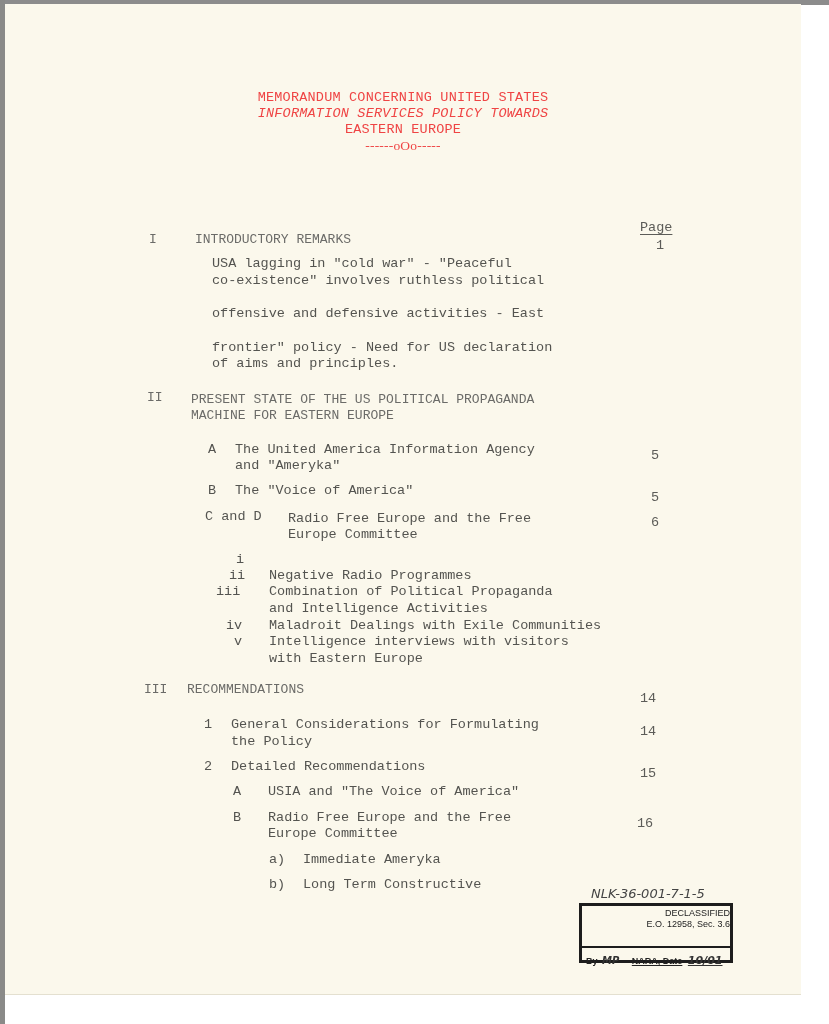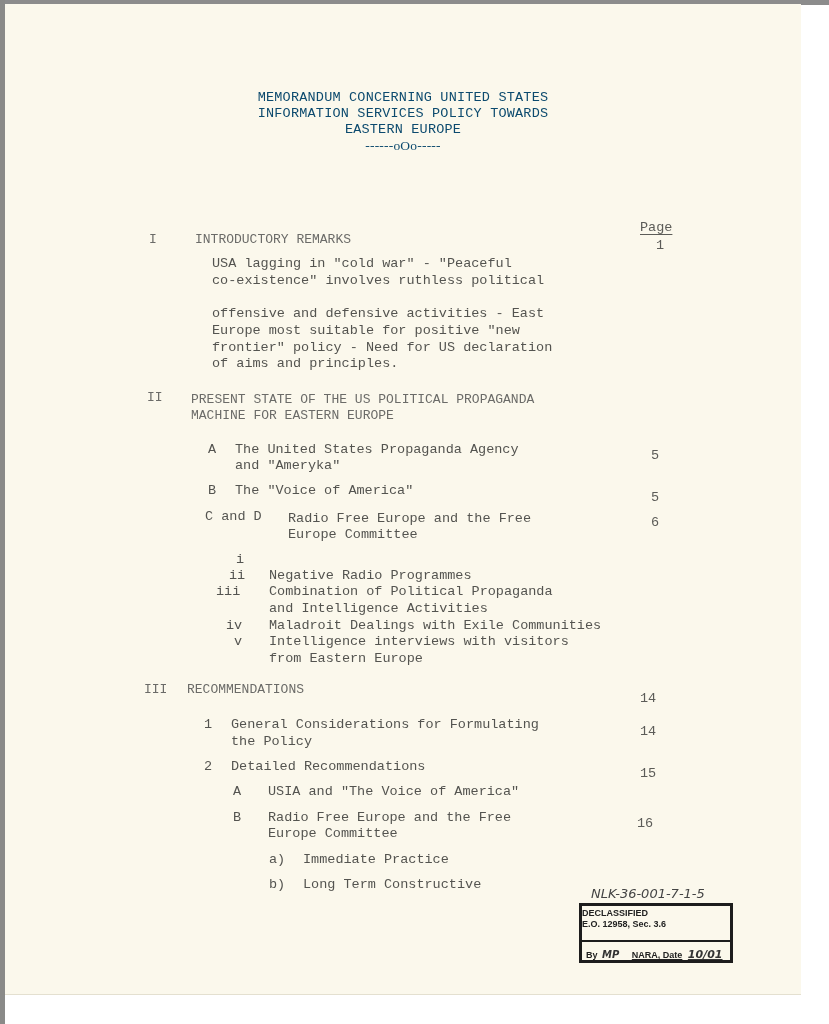--- a/index.html
+++ b/index.html
@@ -1,64 +1,63 @@
 <!DOCTYPE html>
 <html><head>
 <meta charset="utf-8">
 <style>
   html, body { margin:0; padding:0; }
   body { width:829px; height:1024px; background:#ffffff; position:relative; overflow:hidden; }
   .topbar { position:absolute; left:0; top:0; width:829px; height:5px; background:#8c8c8c; }
   .topbar-dark { position:absolute; left:0; top:0; width:5px; height:1024px; background:#8a8a88; }
   .paper { position:absolute; left:5px; top:4px; width:796px; height:990px; background:#fbf8ec; border-bottom:1px solid #e4e0d0; }
   .tw { font-family:"Liberation Mono","DejaVu Sans Mono",monospace; color:#5e5e5a; font-size:13.5px; position:absolute; white-space:pre; line-height:16.5px; }
-  .title { color:#0c4a6e; letter-spacing:0.2px; }
+  .title { color:#ef4444; letter-spacing:0.2px; }
   .center { text-align:center; width:796px; left:0; }
   .head { color:#6b6b68; font-size:13px; }
   .body { color:#545450; }
   .pg { color:#5c5c58; }
   .underline { text-decoration:underline; text-underline-offset:3px; }
   .stamp { position:absolute; left:574px; top:899px; width:148px; height:54px; border:3px solid #1d1d1d; background:#fbf8ec; }
-  .stamp-top { height:36px; border-bottom:2px solid #1d1d1d; text-align:left; font-family:"Liberation Sans","DejaVu Sans",sans-serif; font-weight:bold; font-size:9px; line-height:11px; color:#222; padding-top:2px; box-sizing:border-box; }
+  .stamp-top { height:42px; border-bottom:2px solid #1d1d1d; text-align:right; font-family:"Liberation Sans","DejaVu Sans",sans-serif; font-weight:normal; font-size:9px; line-height:11px; color:#222; padding-top:2px; box-sizing:border-box; }
   .stamp-bot { font-family:"Liberation Sans","DejaVu Sans",sans-serif; font-weight:bold; font-size:9px; color:#222; padding:6px 4px 0 4px; position:relative; }
   .hand { font-family:"DejaVu Sans",sans-serif; color:#333; font-style:italic; }
   .nlk { position:absolute; left:578px; top:882px; font-family:"DejaVu Sans",sans-serif; font-size:13px; color:#444;margin-left:8px; }
 </style>
 </head>
 <body>
 
 <div class="topbar"></div>
 <div class="topbar-dark"></div>
 
 <div class="paper">
 
   <div class="tw title center" style="top:86px;">MEMORANDUM CONCERNING UNITED STATES</div>
-  <div class="tw title center" style="top:102px;">INFORMATION SERVICES POLICY TOWARDS</div>
+  <div class="tw title center" style="top:102px;font-style:italic;">INFORMATION SERVICES POLICY TOWARDS</div>
   <div class="tw title center" style="top:118px;">EASTERN EUROPE</div>
   <div class="tw title center" style="top:134px;font-family:Liberation Serif, serif;">------oOo-----</div>
 
   <div class="tw pg underline" style="left:635px; top:180px;margin-top:36px;">Page</div>
 
   <div class="tw head" style="left:144px; top:228px;">I</div>
   <div class="tw head" style="left:190px; top:228px;">INTRODUCTORY REMARKS</div>
   <div class="tw pg" style="left:651px; top:234px;">1</div>
 
   <div class="tw body" style="left:207px; top:252px;">USA lagging in "cold war" - "Peaceful</div>
   <div class="tw body" style="left:207px; top:269px;">co-existence" involves ruthless political</div>
   <div class="tw body" style="left:207px; top:302px;">offensive and defensive activities - East</div>
-  <div class="tw body" style="left:207px; top:319px;">Europe most suitable for positive "new</div>
   <div class="tw body" style="left:207px; top:336px;">frontier" policy - Need for US declaration</div>
   <div class="tw body" style="left:207px; top:352px;">of aims and principles.</div>
 
   <div class="tw head" style="left:142px; top:386px;">II</div>
   <div class="tw head" style="left:186px; top:388px;">PRESENT STATE OF THE US POLITICAL PROPAGANDA</div>
   <div class="tw head" style="left:186px; top:404px;">MACHINE FOR EASTERN EUROPE</div>
 
   <div class="tw body" style="left:203px; top:438px;">A</div>
-  <div class="tw body" style="left:230px; top:438px;">The United States Propaganda Agency</div>
+  <div class="tw body" style="left:230px; top:438px;">The United America Information Agency</div>
   <div class="tw body" style="left:230px; top:454px;">and "Ameryka"</div>
   <div class="tw pg" style="left:646px; top:444px;">5</div>
 
   <div class="tw body" style="left:203px; top:479px;">B</div>
   <div class="tw body" style="left:230px; top:479px;">The "Voice of America"</div>
   <div class="tw pg" style="left:646px; top:486px;">5</div>
 
   <div class="tw body" style="left:200px; top:505px;">C and D</div>
   <div class="tw body" style="left:283px; top:507px;">Radio Free Europe and the Free</div>
   <div class="tw body" style="left:283px; top:523px;">Europe Committee</div>
@@ -67,21 +66,21 @@
   <div class="tw body" style="left:231px; top:548px;">i</div>
   <div class="tw body" style="left:224px; top:564px;">ii</div>
   <div class="tw body" style="left:264px; top:564px;">Negative Radio Programmes</div>
   <div class="tw body" style="left:211px; top:580px;">iii</div>
   <div class="tw body" style="left:264px; top:597px;">and Intelligence Activities</div>
   <div class="tw body" style="left:264px; top:580px;">Combination of Political Propaganda</div>
   <div class="tw body" style="left:221px; top:614px;">iv</div>
   <div class="tw body" style="left:264px; top:614px;">Maladroit Dealings with Exile Communities</div>
   <div class="tw body" style="left:229px; top:630px;">v</div>
   <div class="tw body" style="left:264px; top:630px;">Intelligence interviews with visitors</div>
-  <div class="tw body" style="left:264px; top:647px;">from Eastern Europe</div>
+  <div class="tw body" style="left:264px; top:647px;">with Eastern Europe</div>
 
   <div class="tw head" style="left:139px; top:678px;">III</div>
   <div class="tw head" style="left:182px; top:678px;">RECOMMENDATIONS</div>
   <div class="tw pg" style="left:635px; top:687px;">14</div>
 
   <div class="tw body" style="left:199px; top:713px;">1</div>
   <div class="tw body" style="left:226px; top:713px;">General Considerations for Formulating</div>
   <div class="tw body" style="left:226px; top:730px;">the Policy</div>
   <div class="tw pg" style="left:635px; top:720px;">14</div>
 
@@ -91,21 +90,21 @@
 
   <div class="tw body" style="left:228px; top:780px;">A</div>
   <div class="tw body" style="left:263px; top:780px;">USIA and "The Voice of America"</div>
 
   <div class="tw body" style="left:228px; top:806px;">B</div>
   <div class="tw body" style="left:263px; top:806px;">Radio Free Europe and the Free</div>
   <div class="tw body" style="left:263px; top:822px;">Europe Committee</div>
   <div class="tw pg" style="left:632px; top:812px;">16</div>
 
   <div class="tw body" style="left:264px; top:848px;">a)</div>
-  <div class="tw body" style="left:298px; top:848px;">Immediate Practice</div>
+  <div class="tw body" style="left:298px; top:848px;">Immediate Ameryka</div>
   <div class="tw body" style="left:264px; top:873px;">b)</div>
   <div class="tw body" style="left:298px; top:873px;">Long Term Constructive</div>
 
   <div class="nlk hand">NLK-36-001-7-1-5</div>
   <div class="stamp">
     <div class="stamp-top">
       <div>DECLASSIFIED</div>
       <div>E.O. 12958, Sec. 3.6</div>
     </div>
     <div class="stamp-bot">

